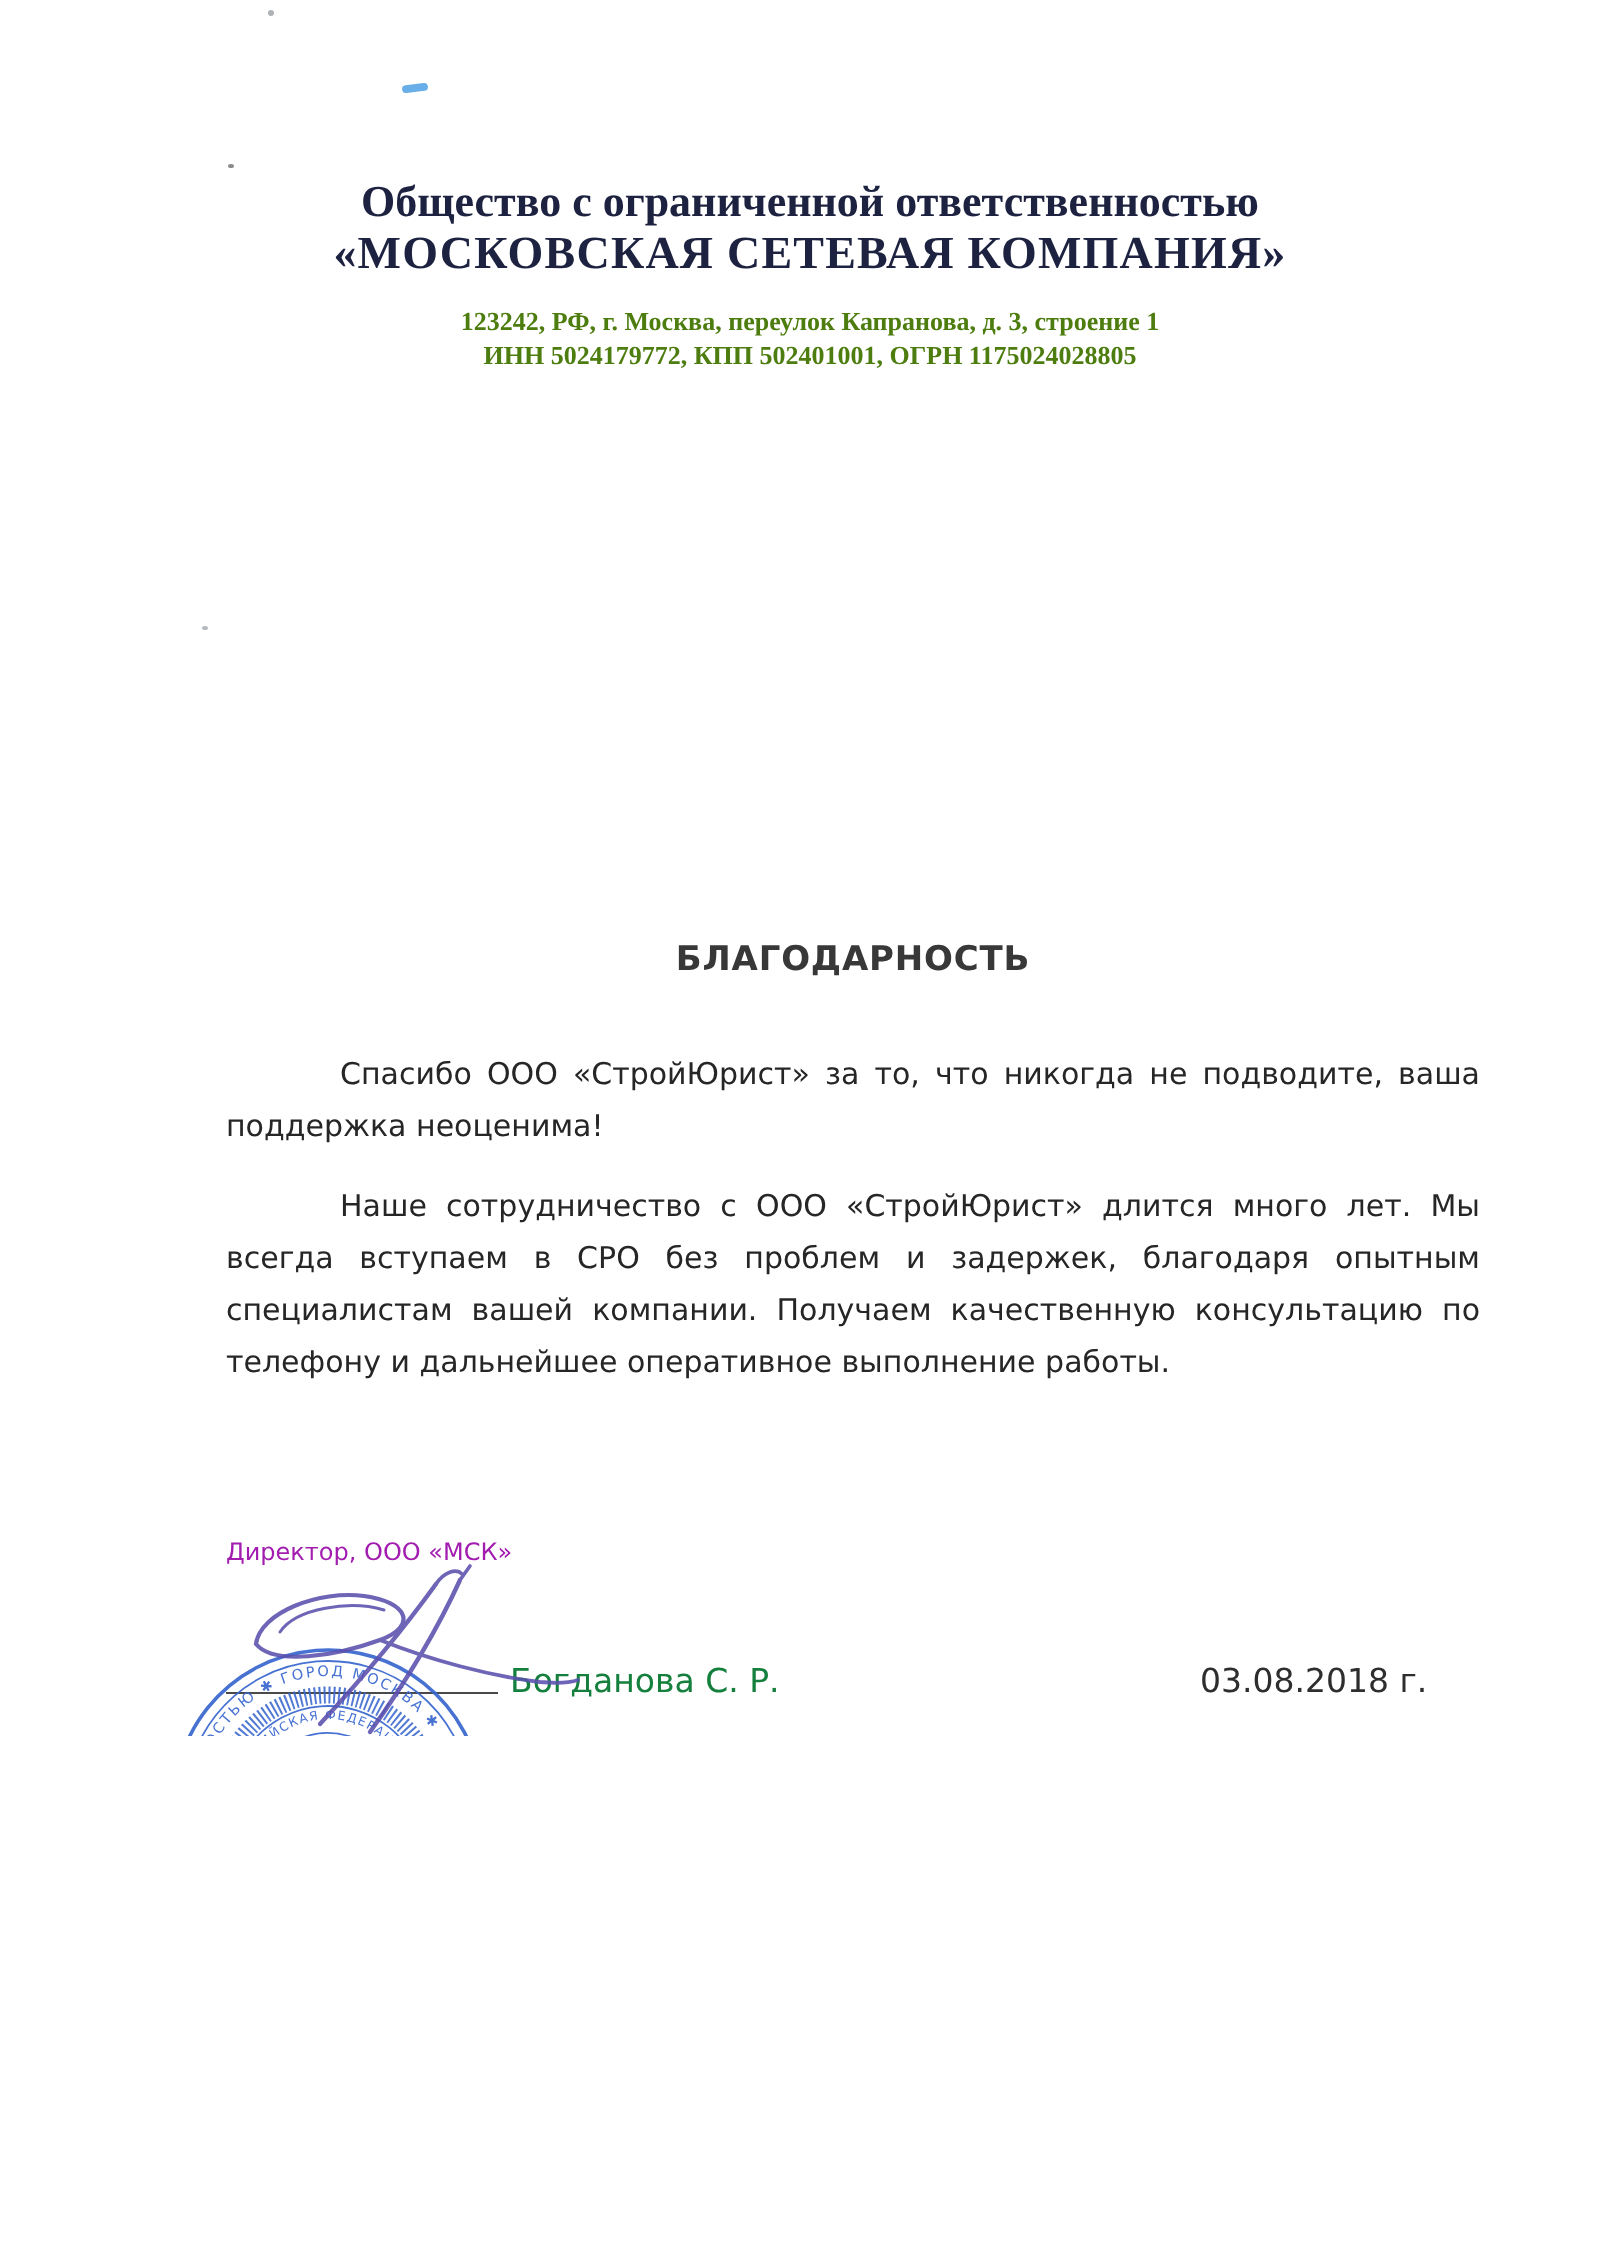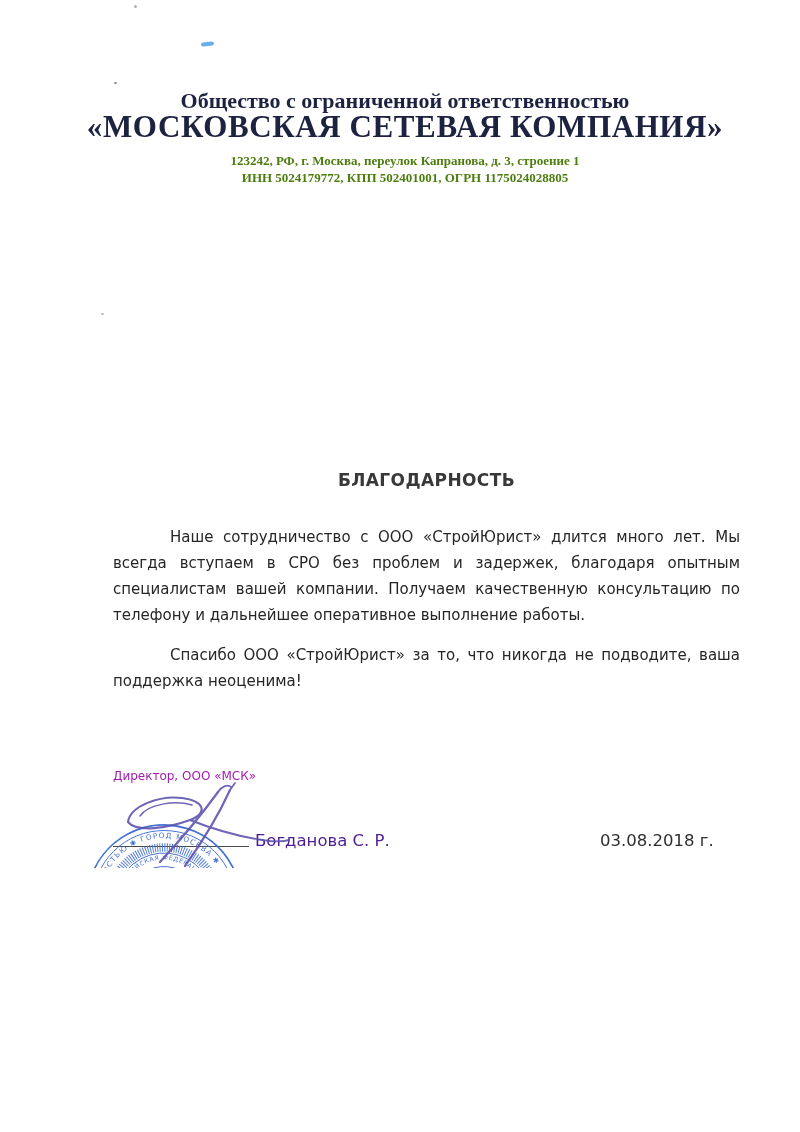--- a/index.html
+++ b/index.html
@@ -11,41 +11,41 @@
     font-family:"DejaVu Sans", sans-serif;
   }
   
   .letterhead{
     position:absolute;left:10px;right:0;top:88px;
     text-align:center;
     color:#1c2240;
     font-family:"Liberation Serif","DejaVu Serif",serif;
   }
   .org-type{font-size:22px;font-weight:bold;line-height:25px;}
-  .org-name{font-size:31px;font-weight:bold;line-height:26px;letter-spacing:.6px;margin-top:1px;}
+  .org-name{font-size:23px;font-weight:bold;line-height:26px;letter-spacing:.6px;margin-top:1px;}
   .head-details{margin-top:12px;font-size:13px;font-weight:bold;line-height:17px;color:#4d7c0f;}
   
   .doc-title{
     position:absolute;left:113px;width:627px;top:470px;
     text-align:center;
     font-size:17px;letter-spacing:.4px;color:#383838;font-weight:bold;
   }
   .body-text{
     position:absolute;left:113px;width:627px;top:524px;
     font-size:15px;line-height:26px;color:#262626;
     text-align:justify;
   }
   .body-text p{margin:0 0 14px 0;text-indent:57px;}
   .role-line{
     position:absolute;left:113px;top:769px;
     font-size:12px;color:#a21caf;
   }
   .sig-name{
     position:absolute;left:255px;top:831px;
-    font-size:16.5px;color:#4c1d95;text-align:center;
+    font-size:16.5px;color:#15803d;text-align:center;
   }
   .sig-date{
     position:absolute;left:600px;width:140px;top:831px;
     font-size:16.5px;color:#2e2e2e;
   }
   .sig-line{
     position:absolute;left:113px;top:846px;width:136px;height:0;
     border-top:1.6px solid #4a4a4a;z-index:1;
   }
   
@@ -76,22 +76,22 @@
     <div class="org-name">«МОСКОВСКАЯ СЕТЕВАЯ КОМПАНИЯ»</div>
     <div class="head-details">
       <div>123242, РФ, г. Москва, переулок Капранова, д. 3, строение 1</div>
       <div>ИНН 5024179772, КПП 502401001, ОГРН 1175024028805</div>
     </div>
   </div>
 
   <div class="doc-title">БЛАГОДАРНОСТЬ</div>
 
   <div class="body-text">
+    <p>Спасибо ООО «СтройЮрист» за то, что никогда не подводите, ваша поддержка неоценима!</p>
     <p>Наше сотрудничество с ООО «СтройЮрист» длится много лет. Мы всегда вступаем в СРО без проблем и задержек, благодаря опытным специалистам вашей компании. Получаем качественную консультацию по телефону и дальнейшее оперативное выполнение работы.</p>
-    <p>Спасибо ООО «СтройЮрист» за то, что никогда не подводите, ваша поддержка неоценима!</p>
   </div>
 
   <div class="role-line">Директор, ООО «МСК»</div>
   <div class="sig-line"></div>
   <div class="sig-name">Богданова С. Р.</div>
   <div class="sig-date">03.08.2018 г.</div>
 
   <svg class="stamp" width="176" height="176" viewBox="-88 -88 176 176">
     <g transform="rotate(197)" stroke="#3a68cf" fill="none">
       <circle r="77" stroke-width="1.8"></circle>

